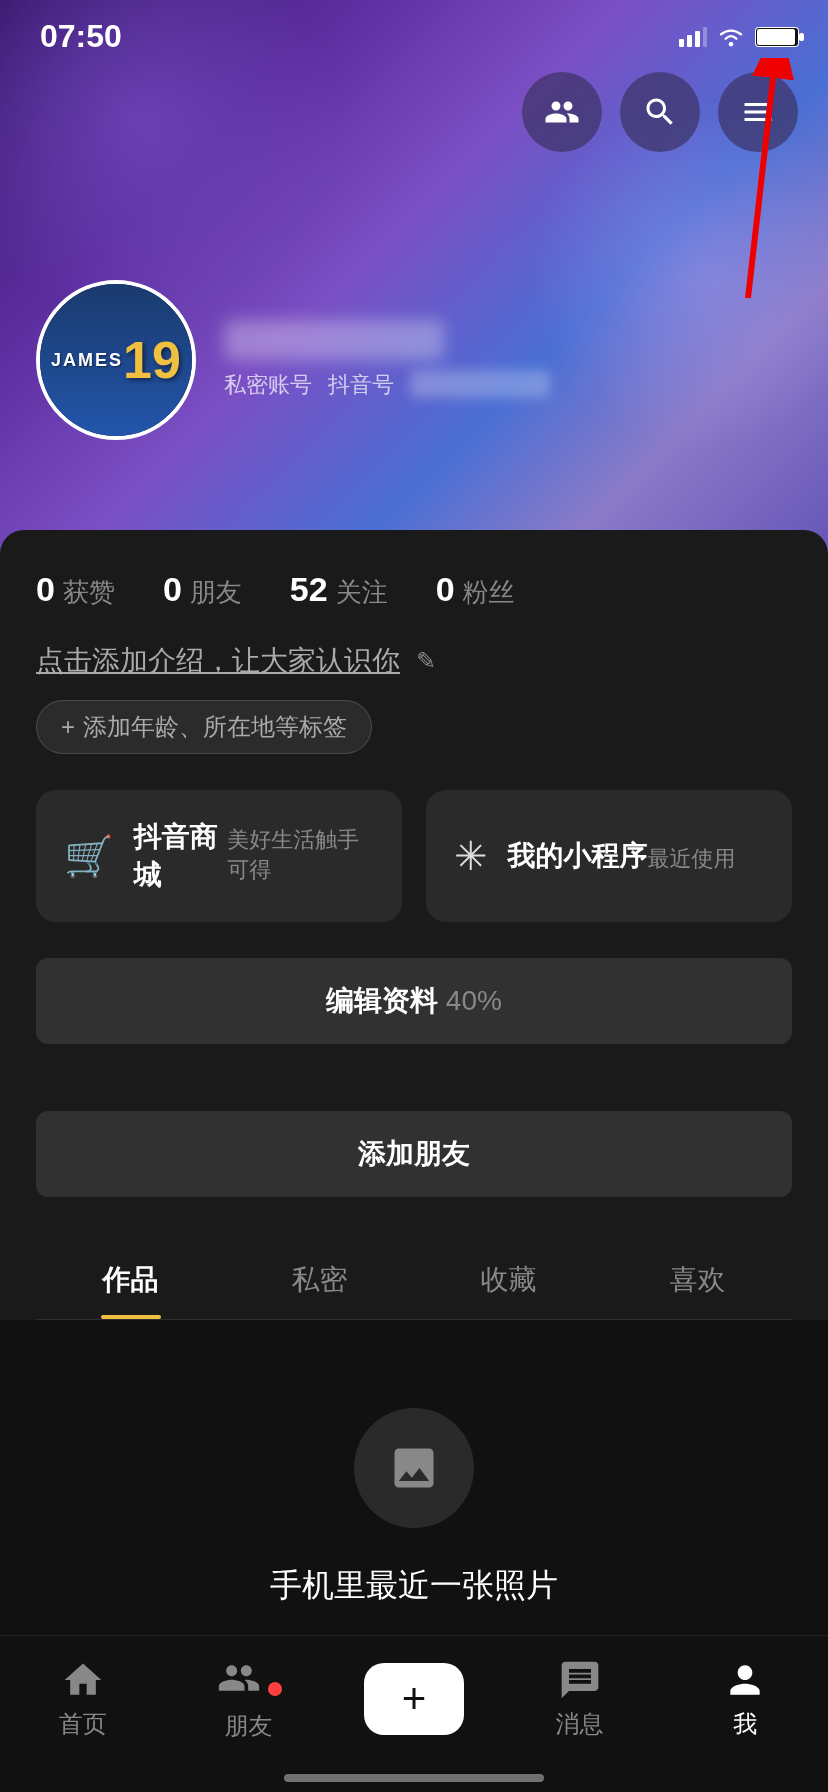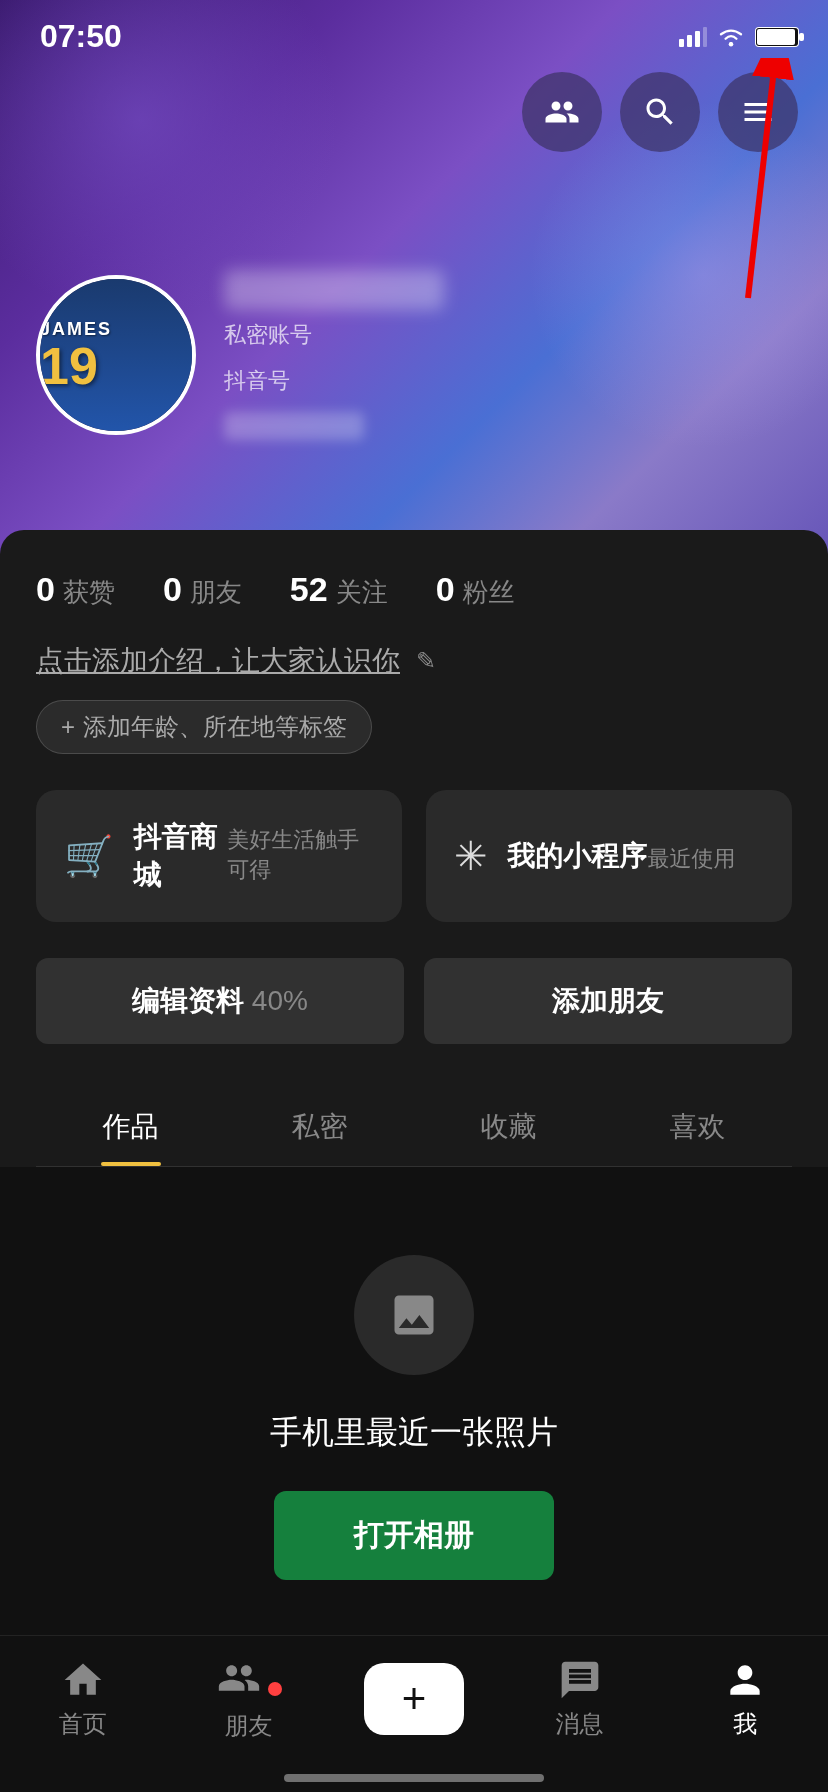--- a/index.html
+++ b/index.html
@@ -100,22 +100,21 @@
       overflow: hidden;
       background: #2a2a5a;
       flex-shrink: 0;
     }
     
     .jersey-avatar {
       width: 100%;
       height: 100%;
       background: linear-gradient(180deg, #1a3a6e 0%, #2255aa 100%);
       display: flex;
-      flex-direction: column;
-      align-items: flex-start;
+      align-items: center;
       justify-content: center;
       position: relative;
       overflow: hidden;
     }
     .jersey-number {
       font-size: 52px;
       font-weight: 900;
       color: #f0c040;
       line-height: 1;
       text-shadow: 2px 2px 4px rgba(0,0,0,0.5);
@@ -136,21 +135,20 @@
     .username-blur {
       width: 220px;
       height: 40px;
       background: rgba(255,255,255,0.3);
       border-radius: 8px;
       filter: blur(8px);
     }
     .user-sub {
       display: flex;
       gap: 16px;
-      flex-direction: column;
     }
     .sub-label {
       font-size: 22px;
       color: rgba(255,255,255,0.7);
     }
     .sub-blur {
       display: inline-block;
       width: 140px;
       height: 28px;
       background: rgba(255,255,255,0.25);
@@ -255,20 +253,21 @@
       font-size: 22px;
       color: #888;
       margin-top: 7px;
     }
 
     
     .action-buttons {
       display: flex;
       gap: 20px;
       margin-bottom: 40px;
+      flex-direction: column;
     }
     .btn-edit {
       flex: 1;
       background: rgba(255,255,255,0.1);
       border: none;
       border-radius: 12px;
       padding: 24px;
       font-size: 28px;
       font-weight: 600;
       color: #fff;
@@ -279,20 +278,21 @@
       flex: 1;
       background: rgba(255,255,255,0.1);
       border: none;
       border-radius: 12px;
       padding: 24px;
       font-size: 28px;
       font-weight: 600;
       color: #fff;
       cursor: pointer;
       text-align: center;
+      margin-top: 47px;
     }
     .completion {
       color: #888;
       font-weight: 400;
     }
 
     
     .content-tabs {
       display: flex;
       border-bottom: 1px solid rgba(255,255,255,0.1);
@@ -302,21 +302,21 @@
       flex: 1;
       text-align: center;
       padding: 24px 0 20px;
       font-size: 28px;
       color: #888;
       cursor: pointer;
       position: relative;
     }
     .tab-item.active {
       color: #fff;
-      font-weight: 400;
+      font-weight: 700;
     }
     .tab-item.active::after {
       content: '';
       position: absolute;
       bottom: 0;
       left: 50%;
       transform: translateX(-50%);
       width: 60px;
       height: 4px;
       background: #f0c040;

